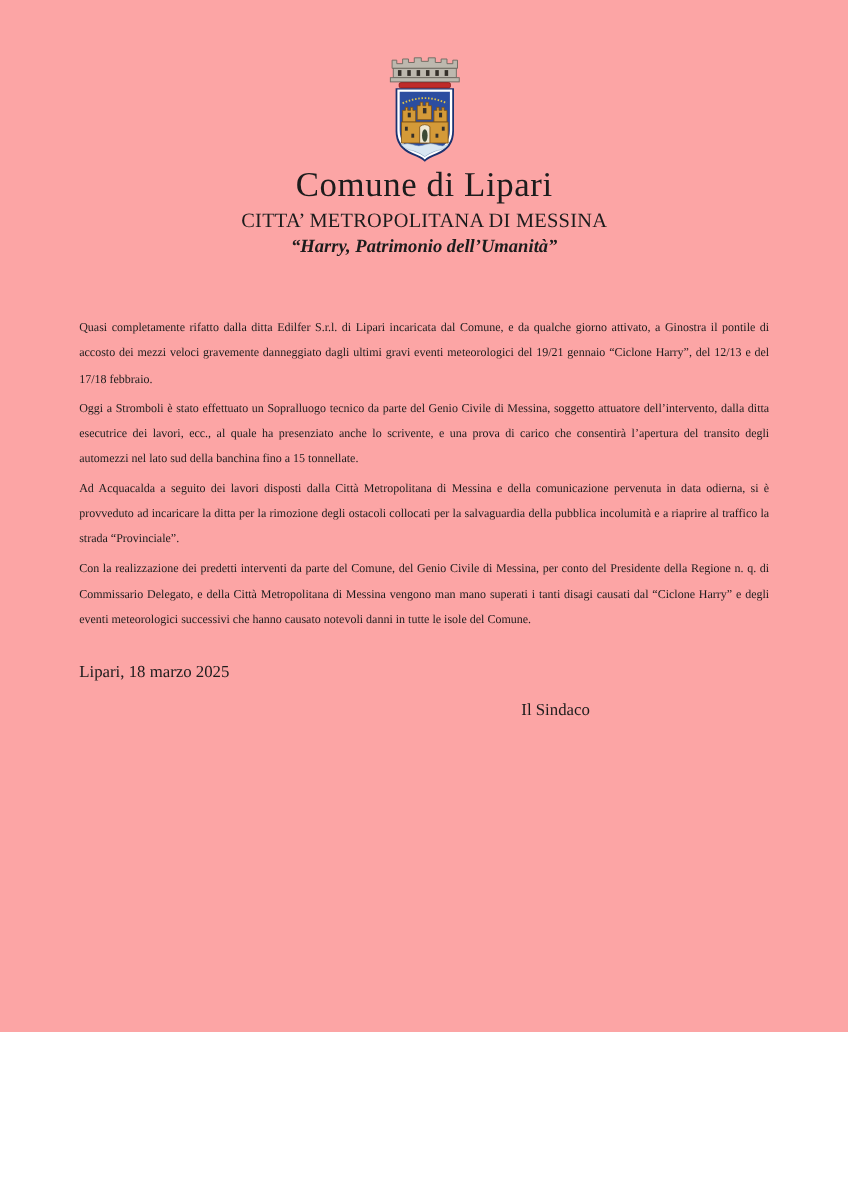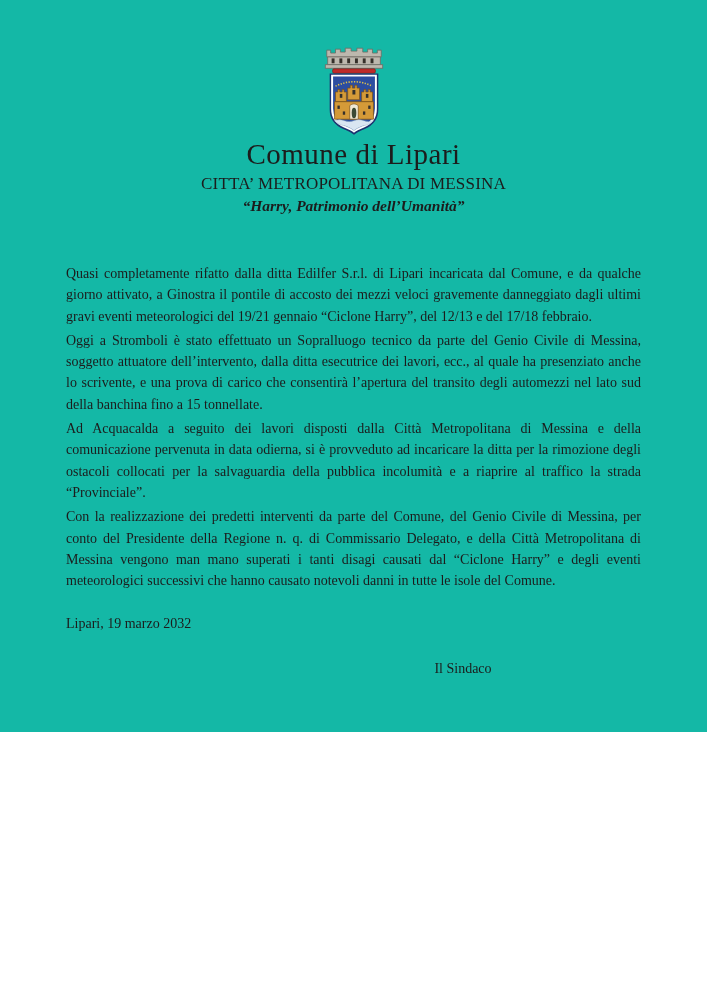--- a/index.html
+++ b/index.html
@@ -10,23 +10,23 @@
   body {
     width: 707px;
     height: 1000px;
     overflow: hidden;
     font-family: "Liberation Serif", "DejaVu Serif", serif;
     color: #1c1c1c;
   }
   .page {
     box-sizing: border-box;
     width: 707px;
-    height: 732px;
+    height: 860px;
     padding: 45px 66px 30px 66px;
-    background: #14b8a6;
+    background: #fca5a5;
   }
   header { text-align: center; }
   .crest {
     width: 72px;
     height: 92px;
     margin: 0 auto;
     display: block;
   }
   .title {
     font-size: 29px;
@@ -50,35 +50,35 @@
   }
   main { margin-top: 48px; }
   p.lead {
     font-weight: 700;
     font-size: 14px;
     line-height: 21.8px;
     text-align: justify;
     margin: 0 0 26px 0;
   }
   p.body-par {
-    font-size: 14px;
+    font-size: 10px;
     line-height: 21.3px;
     text-align: justify;
     text-justify: inter-word;
     margin: 0 0 3px 0;
   }
   p.date-line {
     font-size: 14px;
     line-height: 22px;
     margin: 22px 0 0 0;
     text-align: left;
   }
   .signature {
     width: 290px;
-    margin: 22px 0 0 252px;
+    margin: 9px 0 0 252px;
     text-align: center;
     font-size: 14px;
     line-height: 24px;
   }
 </style>
 </head>
 <body>
 
 <div class="page">
 
@@ -141,20 +141,20 @@
     <div class="motto">“Harry, Patrimonio dell’Umanità”</div>
   </header>
 
   <main>
 
     <p class="body-par">Quasi completamente rifatto dalla ditta Edilfer S.r.l. di Lipari incaricata dal Comune, e da qualche giorno attivato, a Ginostra il pontile di accosto dei mezzi veloci gravemente danneggiato dagli ultimi gravi eventi meteorologici del 19/21 gennaio “Ciclone Harry”, del 12/13 e del 17/18 febbraio.</p>
     <p class="body-par">Oggi a Stromboli è stato effettuato un Sopralluogo tecnico da parte del Genio Civile di Messina, soggetto attuatore dell’intervento, dalla ditta esecutrice dei lavori, ecc., al quale ha presenziato anche lo scrivente, e una prova di carico che consentirà l’apertura del transito degli automezzi nel lato sud della banchina fino a 15 tonnellate.</p>
     <p class="body-par">Ad Acquacalda a seguito dei lavori disposti dalla Città Metropolitana di Messina e della comunicazione pervenuta in data odierna, si è provveduto ad incaricare la ditta per la rimozione degli ostacoli collocati per la salvaguardia della pubblica incolumità e a riaprire al traffico la strada “Provinciale”.</p>
     <p class="body-par">Con la realizzazione dei predetti interventi da parte del Comune, del Genio Civile di Messina, per conto del Presidente della Regione n. q. di Commissario Delegato, e della Città Metropolitana di Messina vengono man mano superati i tanti disagi causati dal “Ciclone Harry” e degli eventi meteorologici successivi che hanno causato notevoli danni in tutte le isole del Comune.</p>
 
-    <p class="date-line">Lipari, 19 marzo 2032</p>
+    <p class="date-line">Lipari, 18 marzo 2025</p>
 
     <div class="signature">
       <div>Il Sindaco</div>
     </div>
   </main>
 
 </div>
 
 </body></html>

